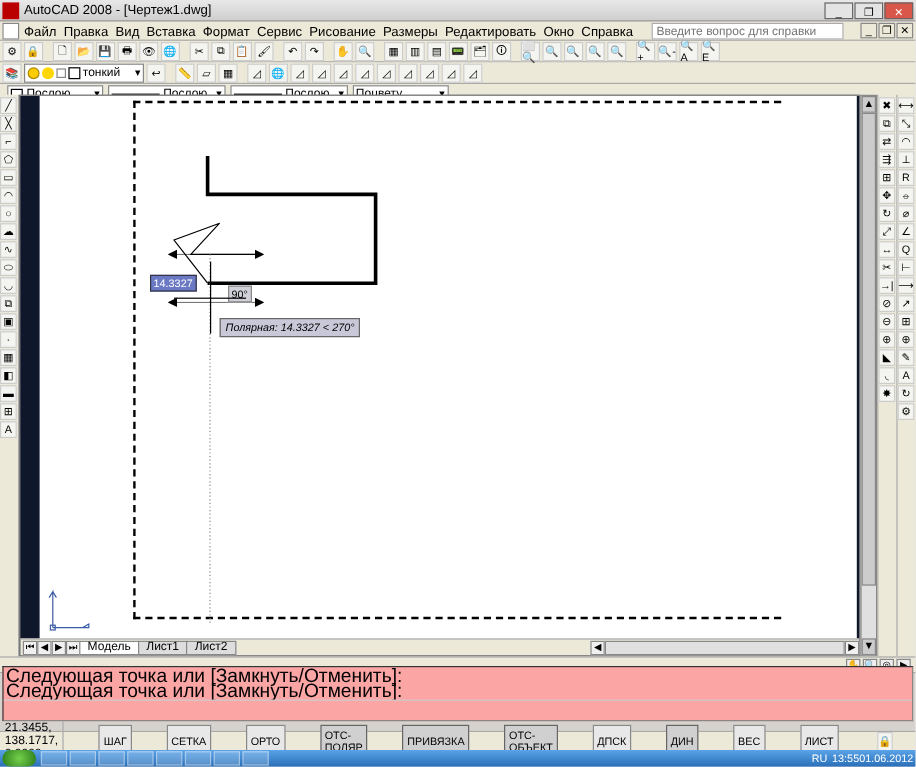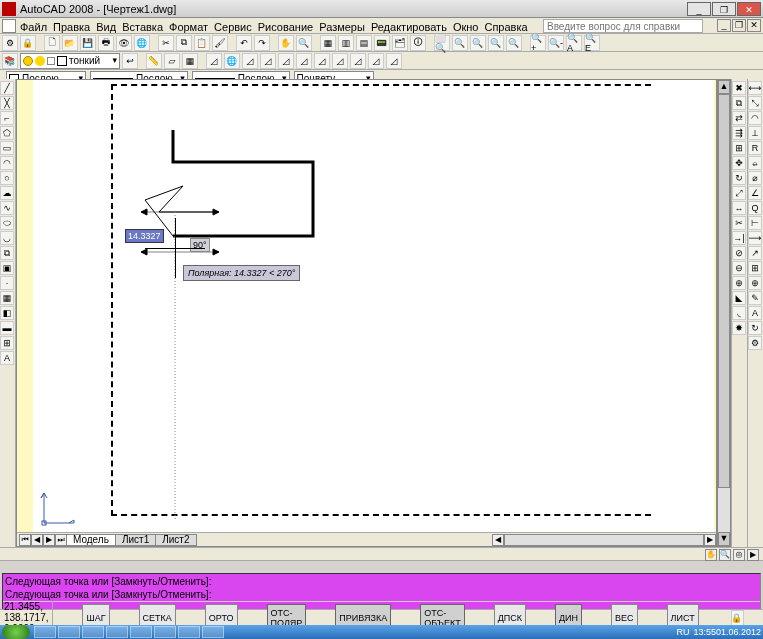--- a/index.html
+++ b/index.html
@@ -38,21 +38,21 @@
   .psw { width: 10px; height: 10px; background: #fff; border: 1px solid #000; margin-right: 3px; }
   .linetype-sample { width: 40px; height: 1px; background: #000; margin-right: 3px; }
   .lineweight-sample { width: 40px; height: 2px; background: #000; margin-right: 3px; }
 
   
   .main { position: absolute; top: 79px; bottom: 92px; left: 0; right: 0; display: flex; background: #ece9d8; }
   .vtoolbar { width: 16px; background: #ece9d8; border-right: 1px solid #aaa; display: flex; flex-direction: column; padding-top: 2px; gap: 1px; }
   .vtoolbar .tbtn { width: 14px; height: 14px; }
   .vtoolbar-r { width: 16px; background: #ece9d8; border-left: 1px solid #aaa; display: flex; flex-direction: column; padding-top: 2px; gap: 1px; }
   .vtoolbar-r .tbtn { width: 14px; height: 14px; }
-  .canvas-wrap { flex: 1; display: flex; flex-direction: column; background: #fef9c3; border: 1px solid #888; }
+  .canvas-wrap { flex: 1; display: flex; flex-direction: column; background: #0f172a; border: 1px solid #888; }
   .canvas { flex: 1; background: #ffffff; position: relative; overflow: hidden; margin: 0 2px 0 16px; }
   .tabbar { height: 14px; background: #ece9d8; display: flex; align-items: center; font-size: 10px; padding-left: 2px; border-top: 1px solid #aaa; }
   .tabbtn { width: 12px; height: 12px; border: 1px solid #888; background: #f0f0f0; text-align: center; line-height: 10px; font-size: 8px; }
   .tab { padding: 0 6px; border: 1px solid #888; background: #fff; height: 12px; display: inline-flex; align-items: center; margin-left: -1px; text-align: center; }
   .tab.inactive { background: #ddd; }
 
   
   .viewport-dash { position: absolute; left: 78px; top: 4px; width: 540px; height: 432px; border: 2px dashed #000; border-right: none; }
 
   
@@ -66,21 +66,21 @@
   .input-box { position: absolute; background: #6b79c4; color: #fff; border: 1px solid #334; font-size: 9px; padding: 1px 2px; }
   .angle-box { position: absolute; background: #d0d0d8; border: 1px solid #888; font-size: 9px; padding: 1px 2px; }
   .tooltip-box { position: absolute; background: #c8c8d8; border: 1px solid #666; font-size: 9px; padding: 2px 4px; font-style: italic; }
 
   .ucs { position: absolute; left: 6px; bottom: 4px; }
 
   
   .sep-row { position: absolute; left:0; right:0; bottom: 78px; height:14px; background:#ece9d8; border-top:1px solid #aaa; border-bottom:1px solid #aaa; }
   .sep-row .r { position:absolute; right:4px; top:1px; display:flex; gap:2px; }
   .sep-row .r div { width:12px; height:12px; border:1px solid #888; background:#eee; font-size:8px; text-align:center; }
-  .cmdwin { position: absolute; left: 2px; right: 2px; bottom: 20px; height: 46px; background: #d946ef; border: 1px inset #888; font-family: "Courier New", monospace; font-size: 10px; }
+  .cmdwin { position: absolute; left: 2px; right: 2px; bottom: 38px; height: 46px; background: #fca5a5; border: 1px inset #888; font-family: "Courier New", monospace; font-size: 16px; }
   .cmdhist { height: 28px; overflow: hidden; border-bottom: 1px solid #ccc; padding: 1px 2px; line-height: 13px; }
   .cmdline { height: 15px; padding: 1px 2px; display: flex; align-items: center; }
 
   .statusbar { position: absolute; left: 0; right: 0; bottom: 14px; height: 16px; background: #ece9d8; border-top: 1px solid #aaa; display: flex; align-items: center; font-size: 10px; gap: 28px; }
   .coords { width: 150px; padding: 0 4px; border-right: 1px solid #aaa; }
   .modebtn { padding: 0 3px; border: 1px solid #888; background: #e8e8e8; height: 28px; display: inline-flex; align-items: center; margin-left: 1px; font-size: 9px; }
   .modebtn.on { background: #d0d0d0; border-color: #666; }
 
   .taskbar { position: absolute; left: 0; right: 0; bottom: 0; height: 14px; background: linear-gradient(#5aa3e8, #2a6fb8); display: flex; align-items: center; }
   .start { width: 28px; height: 14px; background: radial-gradient(circle,#74d04a,#2a7a1a); border-radius: 7px; margin: 0 2px; }

